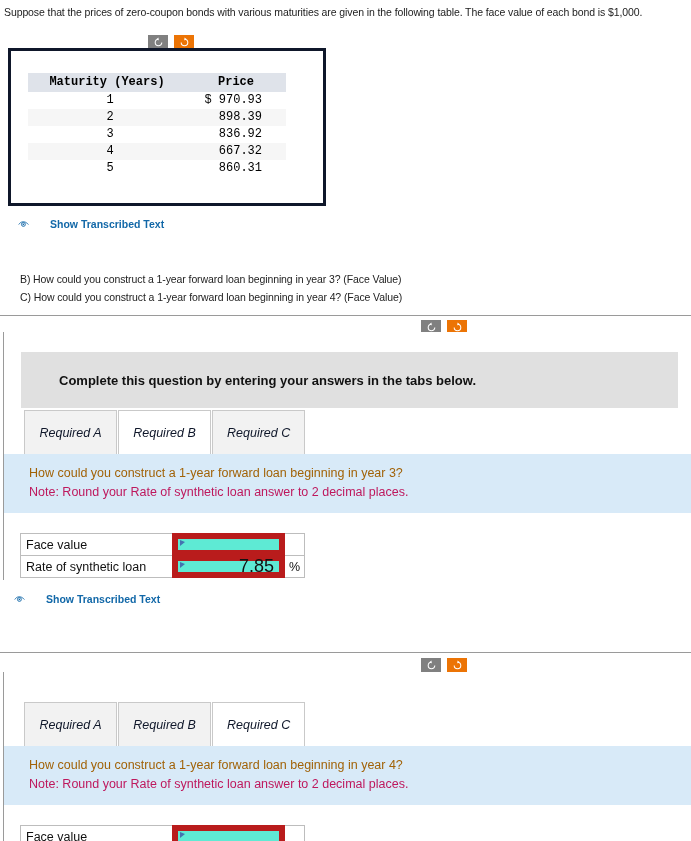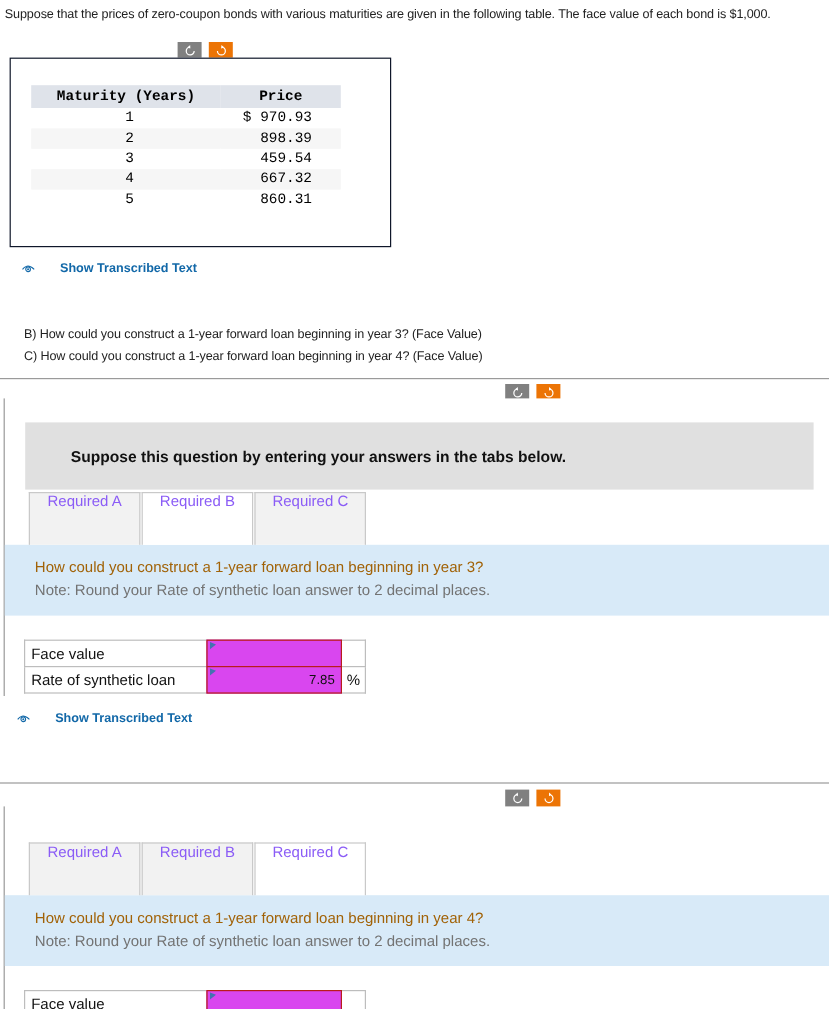--- a/index.html
+++ b/index.html
@@ -41,21 +41,21 @@
   .tb-btn.gray { background: #808080; }
   .tb-btn.orange { background: #ec7405; margin-left: 6px; }
   .tb-btn svg { display: block; }
 
   
   .img-card {
     left: 8px;
     top: 48px;
     width: 318px;
     height: 158px;
-    border: 1px solid #0f172a;
+    border: 3px solid #0f172a;
     background: #ffffff;
     box-sizing: border-box;
   }
   table.bondtable {
     border-collapse: collapse;
     margin-left: 17px;
     margin-top: 22px;
     font-family: "Liberation Mono", monospace;
     font-size: 12px;
     color: #000;
@@ -132,47 +132,49 @@
     display: flex;
     align-items: flex-end;
     padding-left: 20px;
     height: 46px;
   }
   .tab {
     height: 44px;
     min-width: 93px;
     padding: 0 14px;
     display: flex;
+    align-items: center;
     justify-content: center;
     font-size: 12.5px;
-    color: #8b5cf6;
+    color: #0f172a;
     border: 1px solid #c9c9c9;
     border-bottom: none;
     background: #f2f2f2;
     box-sizing: border-box;
     cursor: pointer;
     margin-right: 1px;
+    font-style: italic;
   }
   .tab.active {
     background: #ffffff;
     border-color: #c9c9c9;
     position: relative;
     z-index: 3;
   }
 
   
   .qbox {
     background: #d8eaf8;
     padding: 10px 0 11px 25px;
     font-size: 12.5px;
     line-height: 19px;
     box-sizing: border-box;
   }
   .qbox .q { color: #a16207; }
-  .qbox .note { color: #737373; }
+  .qbox .note { color: #be185d; }
 
   
   .answers {
     border-collapse: collapse;
     margin-left: 16px;
     margin-top: 20px;
     font-size: 12.5px;
   }
   .answers td {
     border: 1px solid #bdbdbd;
@@ -191,30 +193,30 @@
     padding: 0;
     position: relative;
   }
   .answers td.unit {
     width: 20px;
     text-align: center;
     color: #111;
   }
   .answers td.blankunit { width: 20px; }
   .cellinput {
-    border: 1px solid #b91c1c;
+    border: 6px solid #b91c1c;
     height: 23px;
     margin: -1px;
     display: flex;
     align-items: center;
     justify-content: flex-end;
     padding-right: 5px;
-    font-size: 11px;
+    font-size: 18px;
     color: #111;
-    background: #d946ef;
+    background: #5eead4;
     box-sizing: border-box;
     position: relative;
     cursor: text;
   }
   
   .cellinput::before {
     content: "";
     position: absolute;
     left: 2px;
     top: 1px;
@@ -257,21 +259,21 @@
       <tr>
         <td class="mat">1</td>
         <td class="price">$ 970.93</td>
       </tr>
       <tr class="alt">
         <td class="mat">2</td>
         <td class="price">898.39</td>
       </tr>
       <tr>
         <td class="mat">3</td>
-        <td class="price">459.54</td>
+        <td class="price">836.92</td>
       </tr>
       <tr class="alt">
         <td class="mat">4</td>
         <td class="price">667.32</td>
       </tr>
       <tr>
         <td class="mat">5</td>
         <td class="price">860.31</td>
       </tr>
     </tbody>
@@ -301,21 +303,21 @@
   </div>
   <div class="tb-btn orange">
     <svg width="11" height="11" viewBox="0 0 16 16" aria-hidden="true">
       <path d="M8 3.2A4.8 4.8 0 1 1 3.2 8" fill="none" stroke="#ffffff" stroke-width="1.5"></path>
       <path d="M8 0.7 L8 5.2 L10.8 3.0 Z" fill="#ffffff"></path>
     </svg>
   </div>
 </div>
 
 <div class="abs panel" style="top:332px; height:248px;">
-  <div class="banner" style="margin:20px 13px 0 17px;">Suppose this question by entering your answers in the tabs below.</div>
+  <div class="banner" style="margin:20px 13px 0 17px;">Complete this question by entering your answers in the tabs below.</div>
 
   <div class="tabs">
     <div class="tab">
       <span>Required A</span>
     </div>
     <div class="tab active">
       <span>Required B</span>
     </div>
     <div class="tab">
       <span>Required C</span>

